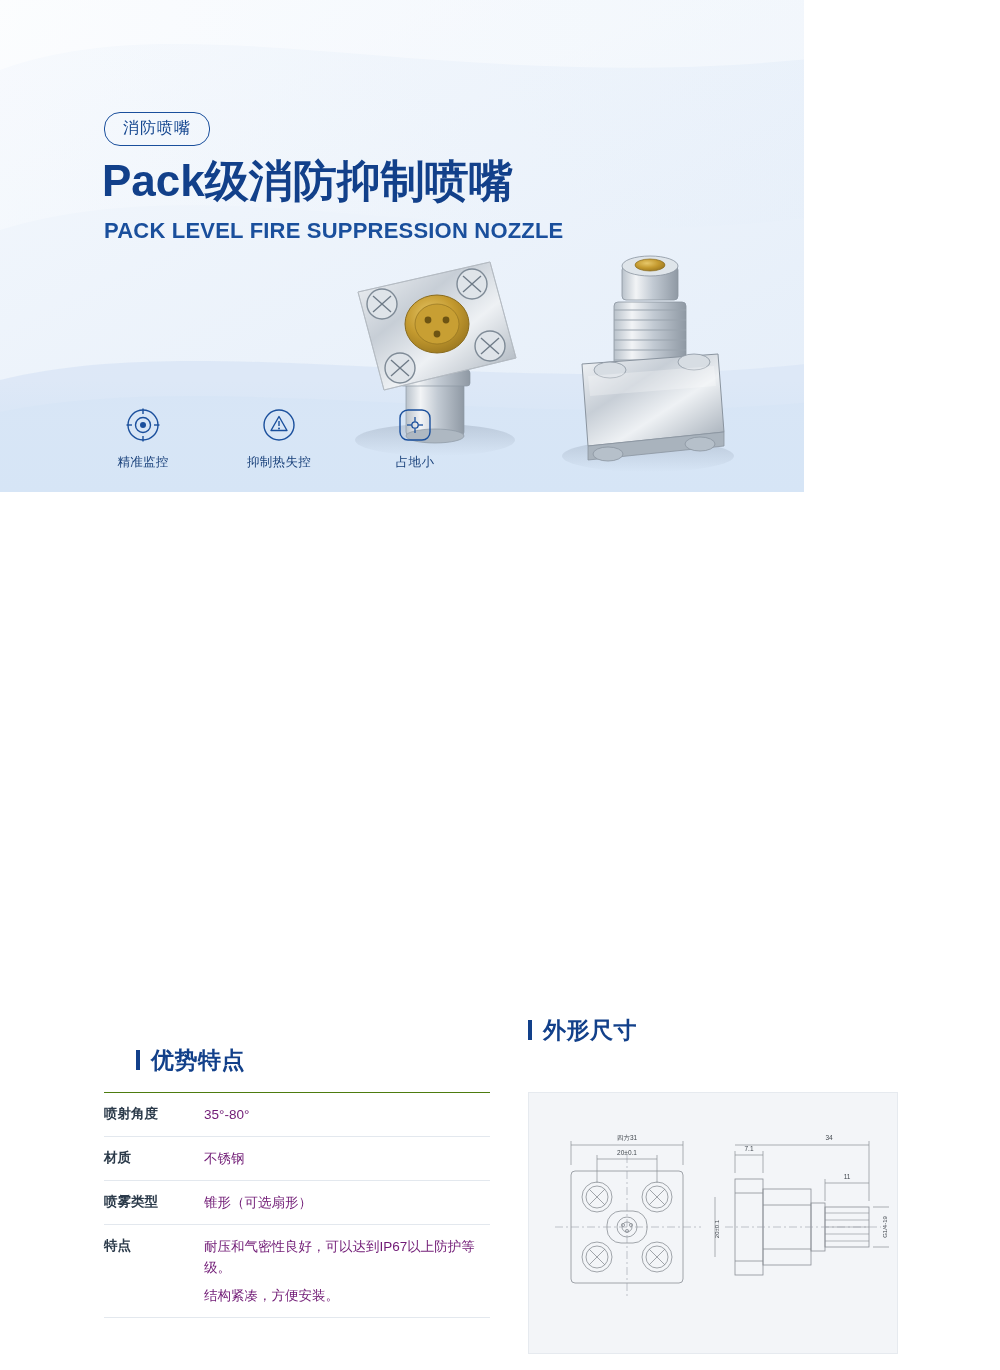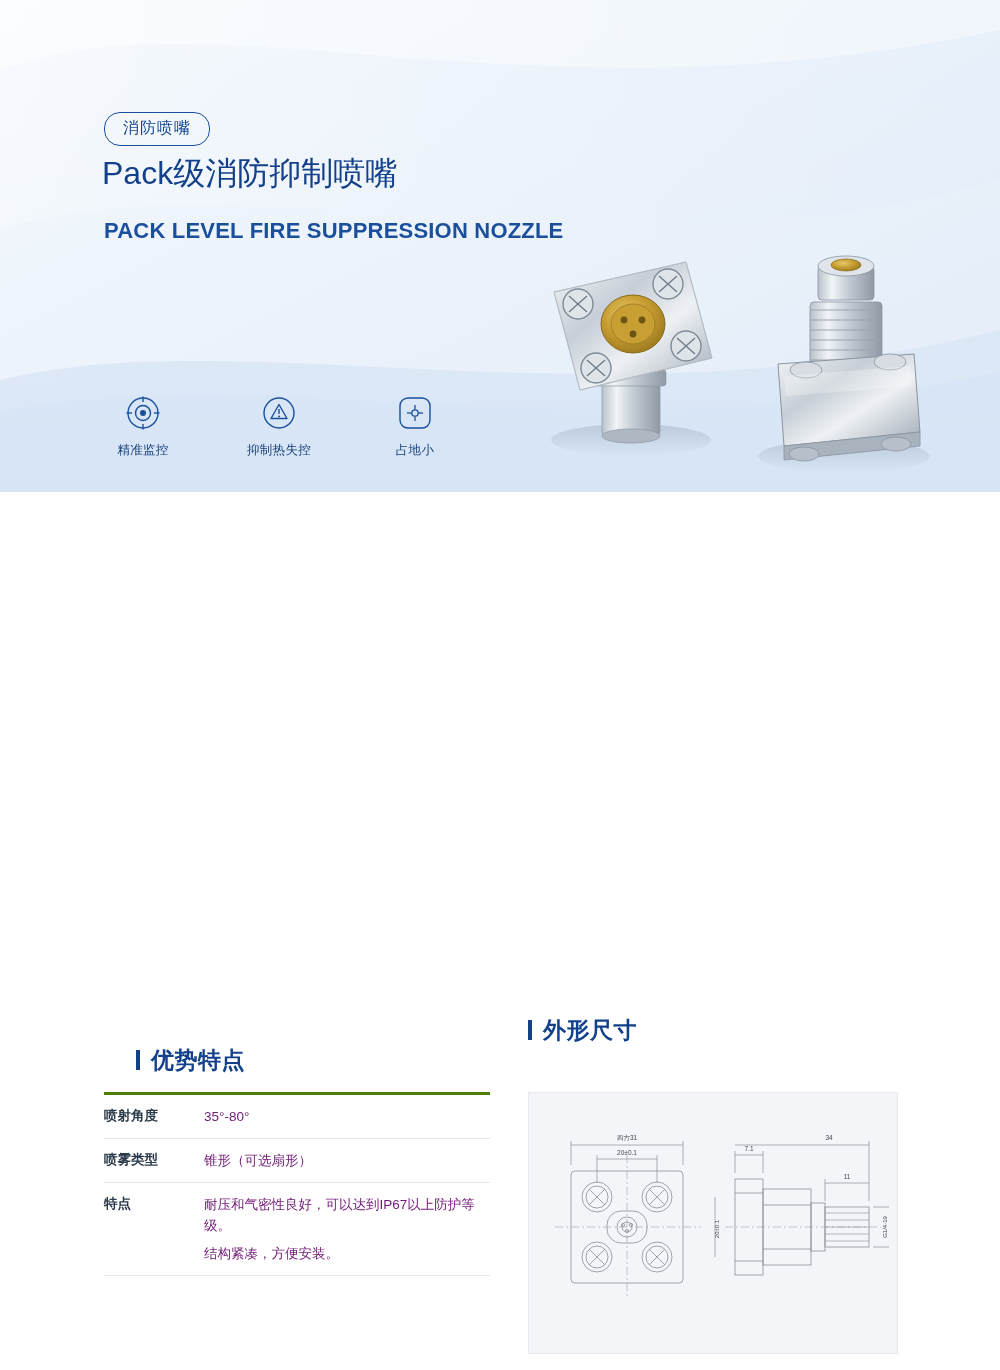--- a/index.html
+++ b/index.html
@@ -12,21 +12,21 @@
     background: #ffffff;
     font-family: "Liberation Sans", sans-serif;
     color: #22313f;
     position: relative;
     overflow: hidden;
   }
 
   
   .hero {
     position: relative;
-    width: 1000px;
+    width: 804px;
     height: 492px;
     background: linear-gradient(110deg, #eef3fa 0%, #e7eef8 35%, #dfe9f6 65%, #e9f0fa 100%);
     overflow: hidden;
   }
   .hero-wave {
     position: absolute;
     left: 0; top: 0;
     width: 1000px; height: 492px;
   }
   .hero-bottom-band {
@@ -47,42 +47,42 @@
     padding: 5px 18px 6px;
     font-size: 16px;
     color: #14468f;
     letter-spacing: 1px;
     background: transparent;
   }
   .hero-title {
     position: absolute;
     left: 102px;
     top: 152px;
-    font-size: 32px;
-    font-weight: normal;
+    font-size: 44px;
+    font-weight: bold;
     color: #12408a;
     letter-spacing: 0px;
     white-space: nowrap;
   }
   .hero-subtitle {
     position: absolute;
     left: 104px;
     top: 218px;
     font-size: 22px;
     font-weight: bold;
     color: #1a4f9c;
     letter-spacing: 0.2px;
     white-space: nowrap;
   }
 
   
   .features {
     position: absolute;
     left: 104px;
-    top: 396px;
+    top: 408px;
     display: flex;
     gap: 58px;
   }
   .feature {
     width: 78px;
     text-align: center;
   }
   .feature-icon {
     width: 34px;
     height: 34px;
@@ -132,21 +132,21 @@
     position: absolute;
     left: 104px;
     top: 600px;
     width: 386px;
   }
   .adv-row {
     display: flex;
     border-bottom: 1px solid #e3e8ee;
     padding: 11px 0 11px 0;
   }
-  .adv-row:first-child { border-top: 3px solid #4d7c0f; }
+  .adv-row:first-child { border-top: 1px solid #4d7c0f; }
   .adv-key {
     width: 100px;
     flex: 0 0 100px;
     font-size: 13.5px;
     font-weight: bold;
     color: #2b3a4a;
     line-height: 20px;
   }
   .adv-val {
     font-size: 13.5px;
@@ -336,20 +336,26 @@
   <div class="sec-title" style="left:104px; top:553px;padding-left:32px;">优势特点</div>
 
   <div class="adv">
     <div class="adv-row">
       <div class="adv-key">喷射角度</div>
       <div class="adv-val">
         <p>35°-80°</p>
       </div>
     </div>
     <div class="adv-row">
+      <div class="adv-key">材质</div>
+      <div class="adv-val">
+        <p>不锈钢</p>
+      </div>
+    </div>
+    <div class="adv-row">
       <div class="adv-key">喷雾类型</div>
       <div class="adv-val">
         <p>锥形（可选扇形）</p>
       </div>
     </div>
     <div class="adv-row">
       <div class="adv-key">特点</div>
       <div class="adv-val">
         <p>耐压和气密性良好，可以达到IP67以上防护等级。</p>
         <p>结构紧凑，方便安装。</p>

